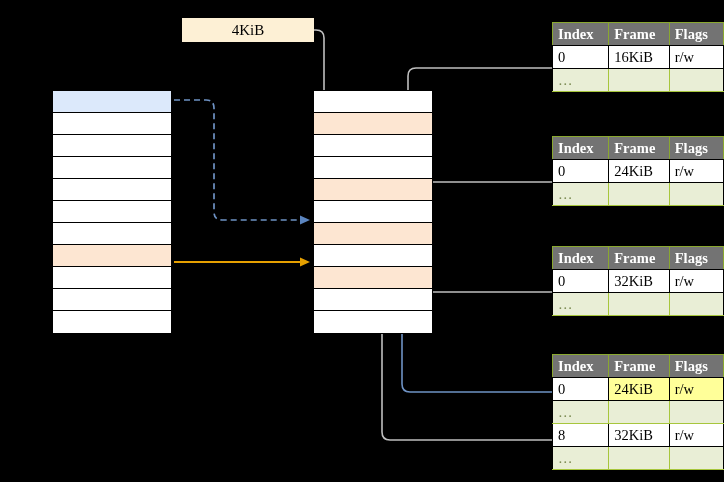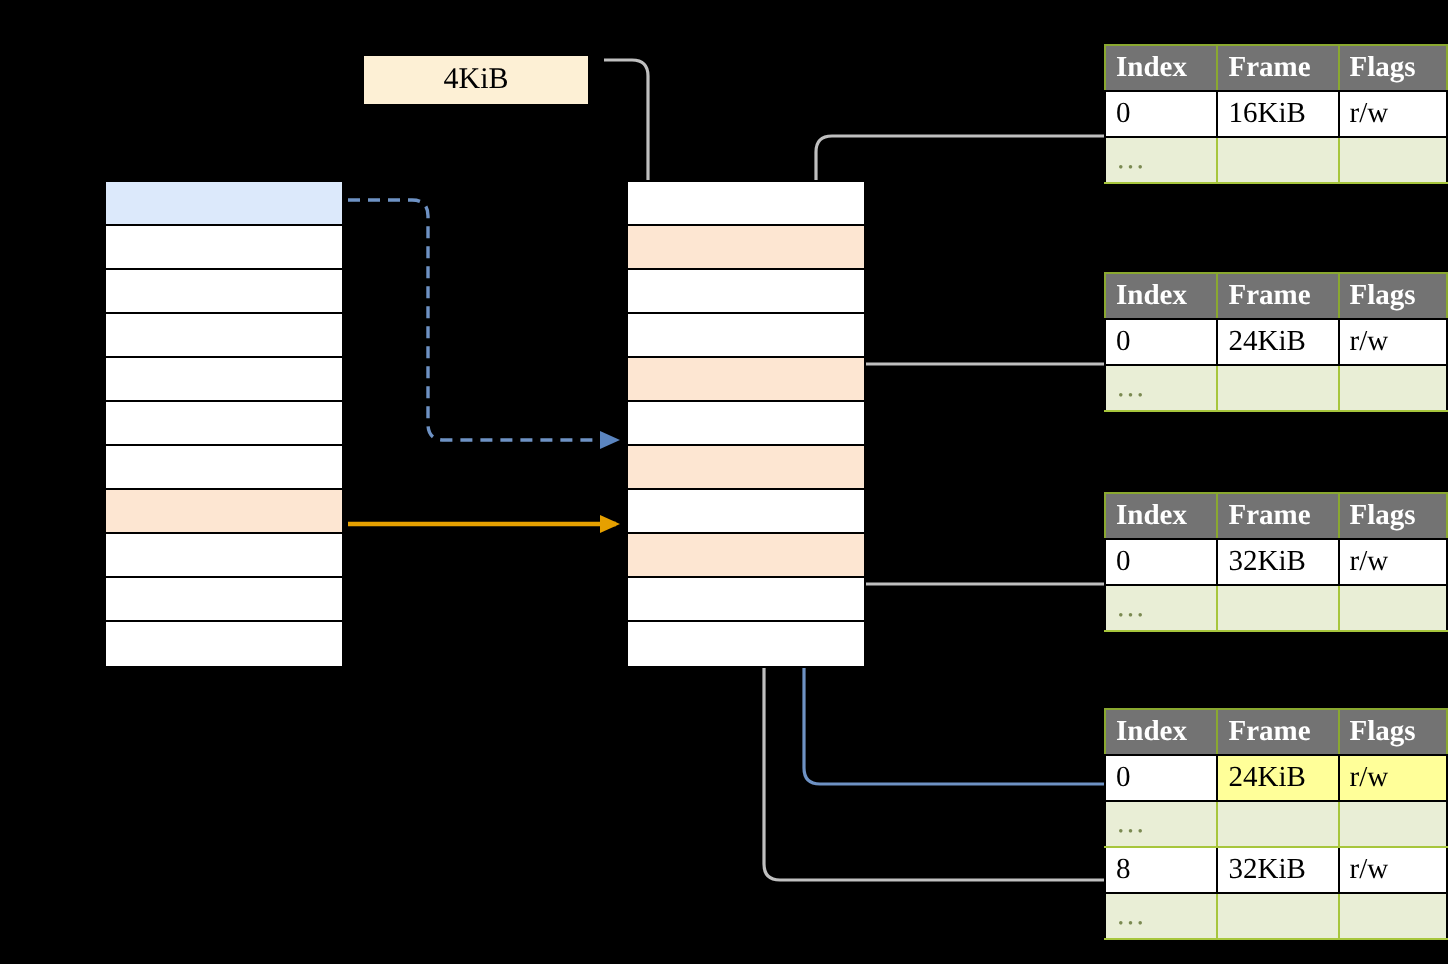--- a/index.html
+++ b/index.html
@@ -129,21 +129,21 @@
              L 356,268 Q 348,268 348,262 L 348,268" fill="none" stroke="#bfbfbf" stroke-width="1.6"></path>
     <path d="M 348,290 L 348,268" fill="none" stroke="#bfbfbf" stroke-width="1.6" marker-end="url(#arrGray)"></path>
 
     <path d="M 556,392 L 410,392 Q 402,392 402,384 L 402,228" fill="none" stroke="#6e92c4" stroke-width="1.6" marker-end="url(#arrBlue)"></path>
 
     <path d="M 174,100 L 206,100 Q 214,100 214,108 L 214,212 Q 214,220 222,220 L 308,220" fill="none" stroke="#6e92c4" stroke-width="1.7" stroke-dasharray="6,4" marker-end="url(#arrBlueDash)"></path>
 
     <path d="M 174,262 L 308,262" fill="none" stroke="#e6a000" stroke-width="2.2" marker-end="url(#arrOrange)"></path>
   </svg>
 
-  <div class="size-label" style="left:182px; top:28px; width:112px;text-align:center;">4KiB</div>
+  <div class="size-label" style="left:182px; top:18px; width:132px;text-align:center;">4KiB</div>
 
   <div class="mem-col" style="left:52px; top:90px; width:120px; height:244px;">
     <div class="mem-row blue"></div>
     <div class="mem-row"></div>
     <div class="mem-row"></div>
     <div class="mem-row"></div>
     <div class="mem-row"></div>
     <div class="mem-row"></div>
     <div class="mem-row"></div>
     <div class="mem-row peach"></div>

